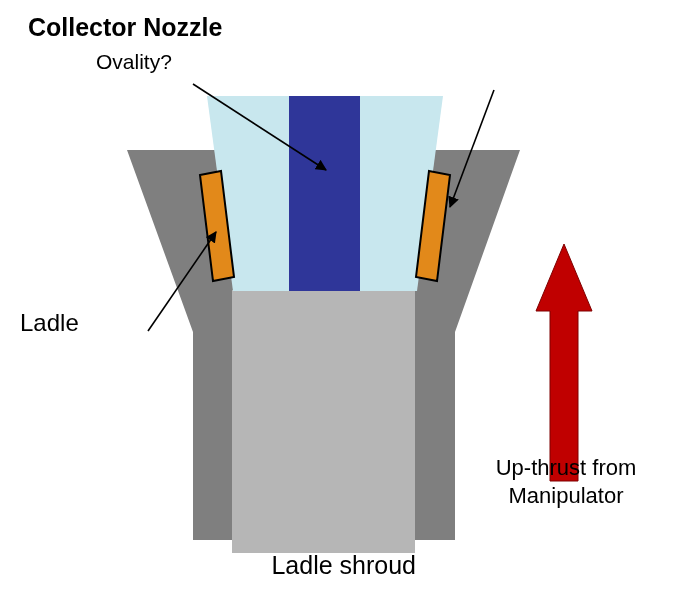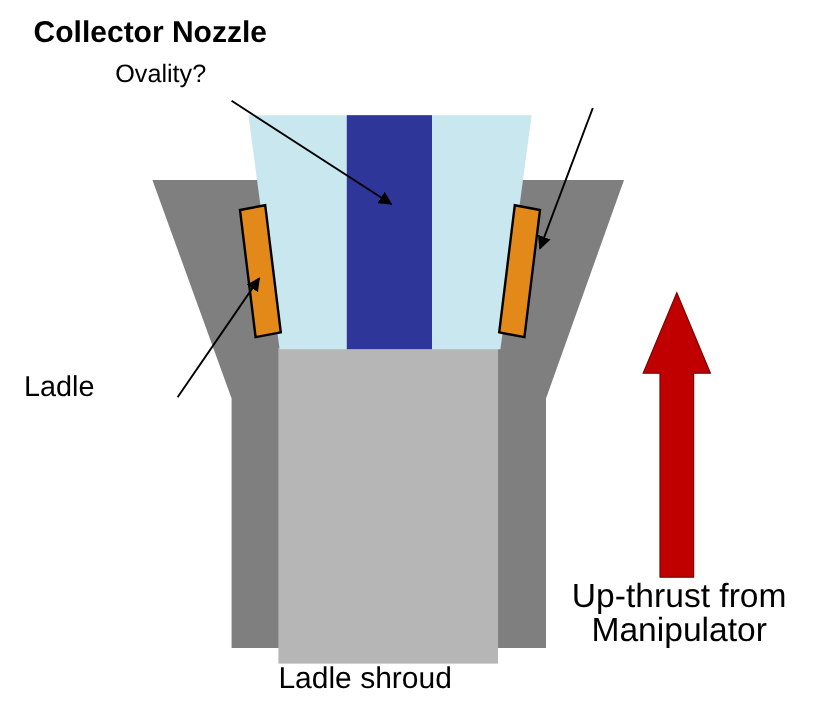--- a/index.html
+++ b/index.html
@@ -22,22 +22,22 @@
   }
   .lbl {
     position: absolute;
     color: #000000;
     white-space: nowrap;
   }
   .lbl-collector { left: 28px;  top: 13px;  font-size: 25px; font-weight: bold; }
   .lbl-ovality   { left: 96px;  top: 50px;  font-size: 21px; }
   .lbl-surface   { left: 428px; top: 23px;  font-size: 22px; line-height: 29px; }
   .lbl-gasket    { left: 20px;  top: 309px; font-size: 24px; }
-  .lbl-ladle     { left: 232px; top: 551px; width: 184px; text-align: left; font-size: 25px; }
-  .lbl-upthrust  { left: 470px; top: 483px; width: 192px; text-align: center; font-size: 28px; line-height: 28px; }
+  .lbl-ladle     { left: 232px; top: 551px; width: 184px; text-align: right; font-size: 25px; }
+  .lbl-upthrust  { left: 470px; top: 454px; width: 192px; text-align: center; font-size: 22px; line-height: 28px; }
 </style>
 </head>
 <body>
 
 <div class="canvas">
 
   <svg width="688" height="590" viewBox="0 0 688 590">
     <defs>
       <marker id="arrowhead" viewBox="0 0 10 10" refX="9" refY="5" markerWidth="7" markerHeight="7" orient="auto">
         <path d="M0,0 L10,5 L0,10 z" fill="#000000"></path>

